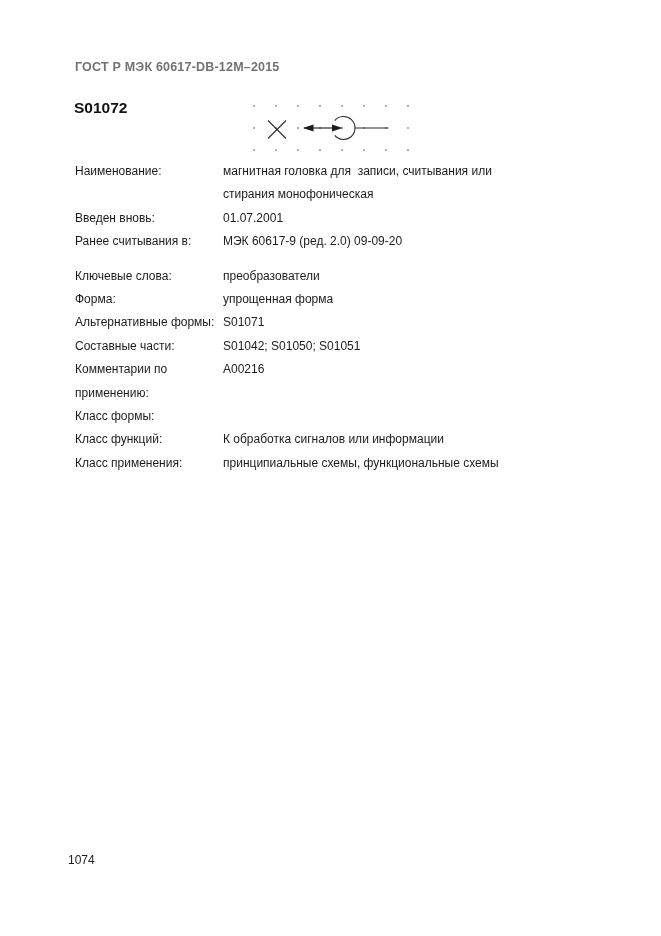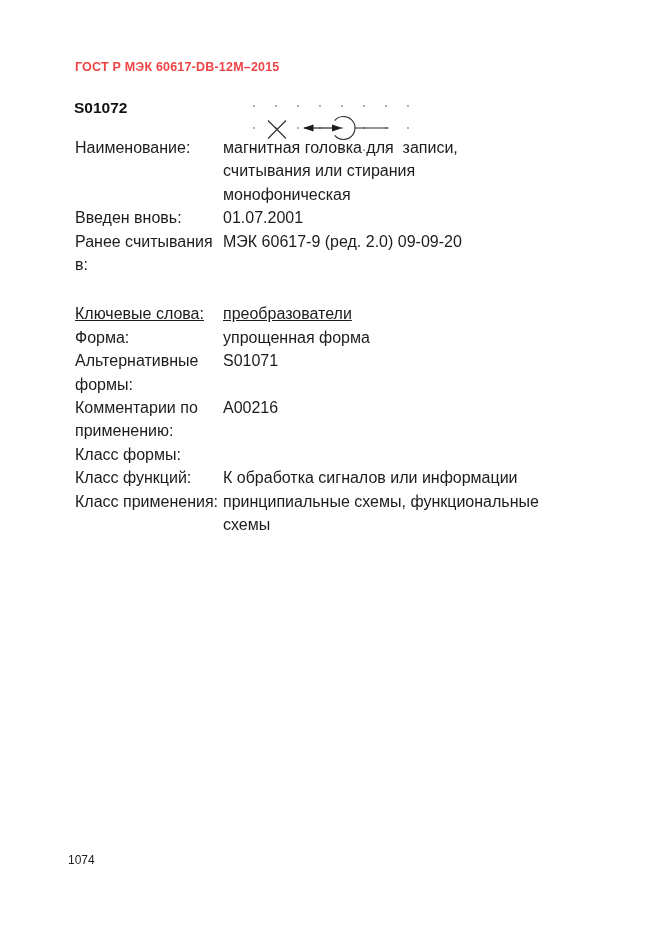--- a/index.html
+++ b/index.html
@@ -7,39 +7,39 @@
     width: 661px; height: 936px;
     background: #ffffff;
     font-family: "Liberation Sans", sans-serif;
     color: #1c1c1c;
     position: relative;
     overflow: hidden;
   }
   .doc-header {
     position: absolute; left: 75px; top: 60px;
     font-size: 12.5px; font-weight: bold; letter-spacing: 0.2px;
-    color: #ef4444;
+    color: #737373;
   }
   .symbol-id {
     position: absolute; left: 74px; top: 99px;
     font-size: 15.5px; font-weight: bold; color: #111;
   }
   .symbol-figure {
     position: absolute; left: 243px; top: 92px;
     width: 175px; height: 66px;
   }
   .details {
-    position: absolute; left: 75px; top: 136px;
+    position: absolute; left: 75px; top: 160px;
     width: 470px;
-    font-size: 16px; line-height: 23.4px;
+    font-size: 12px; line-height: 23.4px;
   }
   .row { display: flex; }
   .row .lbl { width: 148px; flex: none; }
   .row .val { flex: 1; white-space: pre-wrap; }
-  .group-gap { margin-top: 26px; text-decoration: underline; }
+  .group-gap { margin-top: 11px; }
   .page-number {
     position: absolute; left: 68px; top: 853px;
     font-size: 12px; color: #222;
   }
 </style>
 </head>
 <body>
 
 <div class="page">
 
@@ -113,20 +113,24 @@
     </div>
     <div class="row">
       <span class="lbl">Форма:</span>
       <span class="val">упрощенная форма</span>
     </div>
     <div class="row">
       <span class="lbl">Альтернативные формы:</span>
       <span class="val">S01071</span>
     </div>
     <div class="row">
+      <span class="lbl">Составные части:</span>
+      <span class="val">S01042; S01050; S01051</span>
+    </div>
+    <div class="row">
       <span class="lbl">Комментарии по применению:</span>
       <span class="val">A00216</span>
     </div>
     <div class="row">
       <span class="lbl">Класс формы:</span>
     </div>
     <div class="row">
       <span class="lbl">Класс функций:</span>
       <span class="val">К обработка сигналов или информации</span>
     </div>

